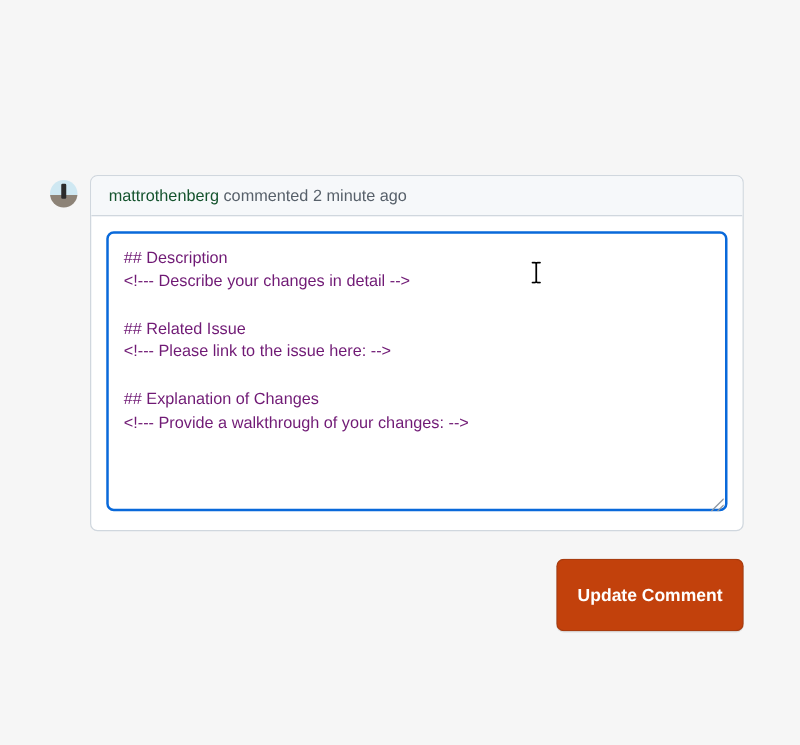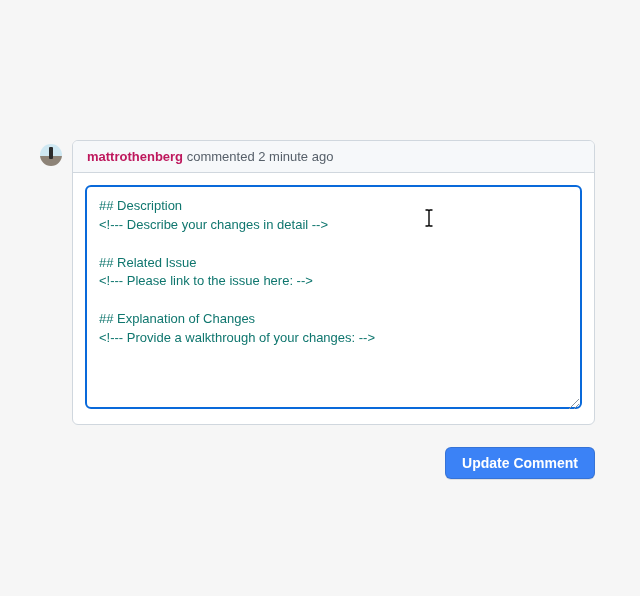--- a/index.html
+++ b/index.html
@@ -51,36 +51,36 @@
     overflow: hidden;
   }
   .comment-header {
     background: #f6f8fa;
     border-bottom: 1px solid #d0d7de;
     padding: 8px 14px;
     font-size: 13px;
     color: #57606a;
   }
   .comment-header .author {
-    font-weight: 700;
-    color: #be185d;
+    font-weight: 400;
+    color: #14532d;
   }
   .comment-body {
     padding: 12px;
   }
   .editor {
     width: 100%;
     height: 224px;
     border: 2px solid #0969da;
     border-radius: 6px;
     padding: 10px 12px;
     font-family: -apple-system, BlinkMacSystemFont, "Segoe UI", Helvetica, Arial, sans-serif;
     font-size: 13px;
     line-height: 1.45;
-    color: #0f766e;
+    color: #701a75;
     resize: none;
     outline: none;
     background: #ffffff;
     white-space: pre-wrap;
   }
   .editor-wrap { position: relative; }
   .resize-handle {
     position: absolute;
     right: 3px;
     bottom: 3px;
@@ -88,27 +88,27 @@
     height: 12px;
     pointer-events: none;
   }
   .resize-handle svg { display:block; }
   .actions {
     display: flex;
     justify-content: flex-end;
     margin-top: 22px;
   }
   .btn-primary {
-    background: #3b82f6;
+    background: #c2410c;
     color: #ffffff;
     border: 1px solid rgba(27,31,36,0.15);
     border-radius: 6px;
     font-size: 14px;
     font-weight: 600;
-    padding: 7px 16px;
+    padding: 20px 16px;
     cursor: pointer;
     box-shadow: 0 1px 0 rgba(27,31,36,0.1);
   }
   .text-cursor {
     position: absolute;
     width: 12px;
     height: 18px;
     pointer-events: none;
   }
 </style>

